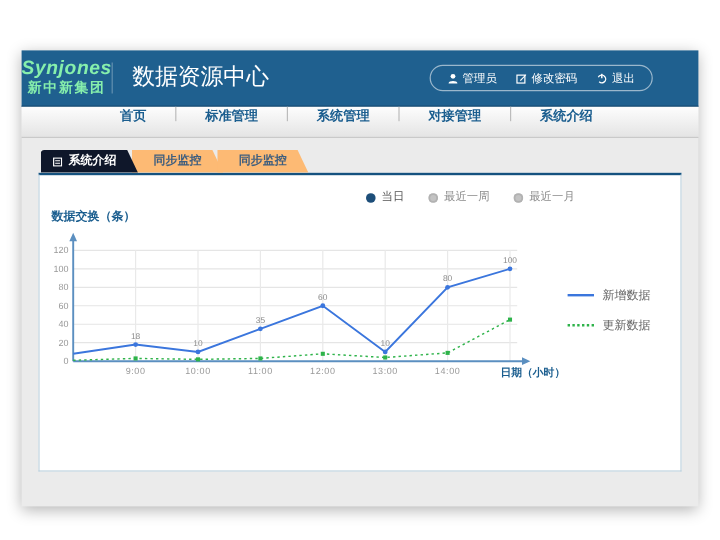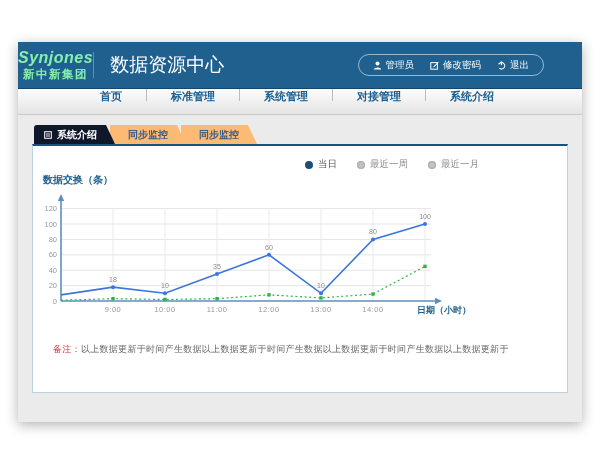--- a/index.html
+++ b/index.html
@@ -195,20 +195,27 @@
             <text x="388" y="32" text-anchor="middle" font-size="7" fill="#8a8a8a">100</text>
             <polyline points="24,113.23 76,111.69 128,112.46 180,111.69 232,107.84 284,110.92 336,107.07 388,79.35" fill="none" stroke="#2eb34a" stroke-width="1.2" stroke-dasharray="2 2.6"></polyline>
             <rect x="74.3" y="109.99" width="3.4" height="3.4" fill="#2eb34a"></rect>
             <rect x="126.3" y="110.75999999999999" width="3.4" height="3.4" fill="#2eb34a"></rect>
             <rect x="178.3" y="109.99" width="3.4" height="3.4" fill="#2eb34a"></rect>
             <rect x="230.3" y="106.14" width="3.4" height="3.4" fill="#2eb34a"></rect>
             <rect x="282.3" y="109.22" width="3.4" height="3.4" fill="#2eb34a"></rect>
             <rect x="334.3" y="105.36999999999999" width="3.4" height="3.4" fill="#2eb34a"></rect>
             <rect x="386.3" y="77.64999999999999" width="3.4" height="3.4" fill="#2eb34a"></rect>
           </svg>
+        <div class="legend">
+            <div class="legend-item">
+              <span class="legend-sample" style="border-top: 2px solid rgb(59, 118, 221);"></span>
+              <span>新增数据</span>
+            </div>
+            <div class="legend-item">
+              <span class="legend-sample" style="border-top: 2px dotted rgb(46, 179, 74);"></span>
+              <span>更新数据</span>
+            </div>
+          </div>
       </div>
 
-      <div class="note">
-        <span class="note-label">备注：</span><span>以上数据更新于时间产生数据以上数据更新于时间产生数据以上数据更新于时间产生数据以上数据更新于</span>
-      </div>
     </div>
   </div>
 </div>
 
 </body></html>

